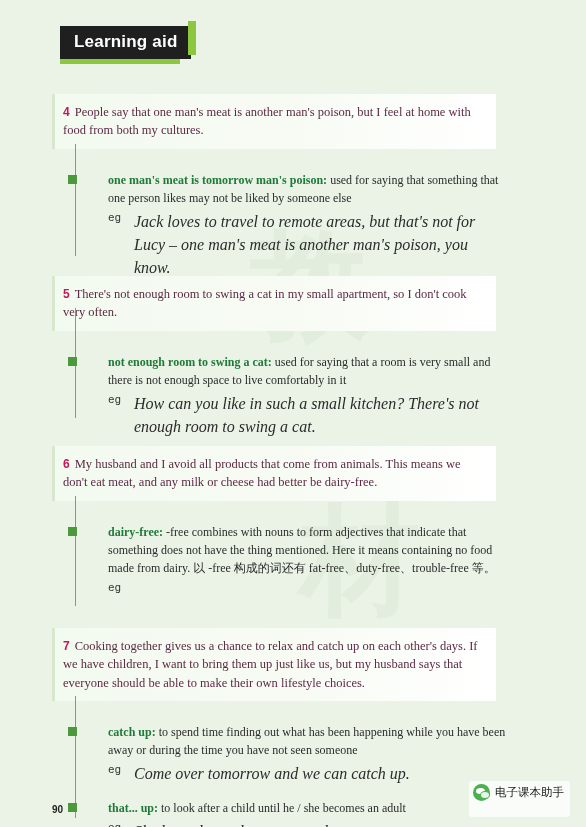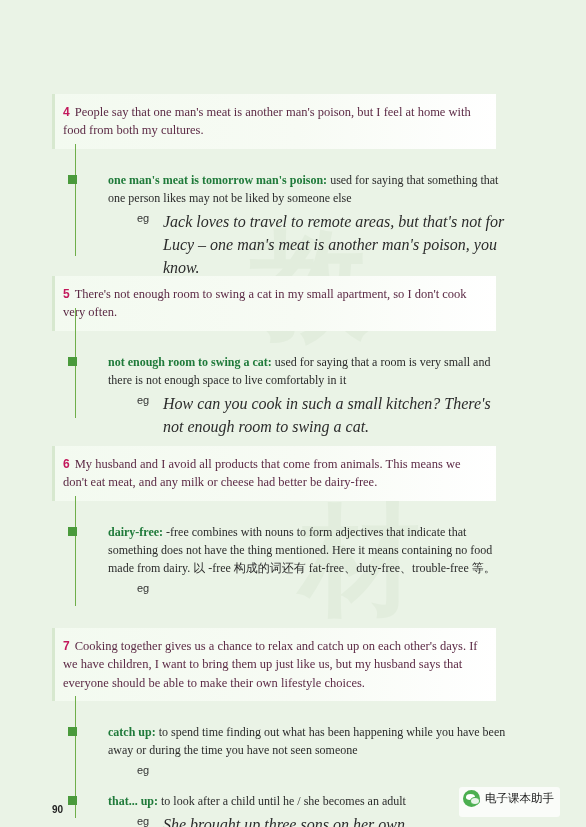--- a/index.html
+++ b/index.html
@@ -121,48 +121,47 @@
   }
   .eg-row {
     display: flex;
     margin-top: 3px;
   }
   .eg-label {
     font-size: 11px;
     color: #333;
     width: 26px;
     flex: 0 0 26px;
-    font-family: Liberation Sans, sans-serif;
-    margin-left: 29px;
+    font-family: Liberation Mono, monospace;
   }
   .eg-text {
     font-style: italic;
     color: #2b2b2b;
     font-size: 16px;
     line-height: 1.45;
   }
 
   
   .page-number {
     position: absolute;
     left: 52px;
     bottom: 12px;
     font-family: "Liberation Sans", sans-serif;
     font-size: 10px;
     color: #222;
     font-weight: bold;
   }
   .wechat-tag {
     position: absolute;
-    right: 26px;
+    right: 16px;
     bottom: 10px;
     display: flex;
     align-items: center;
     background: rgba(255,255,255,0.75);
-    padding: 3px 6px 10px 4px;
+    padding: 3px 6px 16px 4px;
     border-radius: 3px;
   }
   .wechat-icon {
     width: 17px;
     height: 17px;
     background: #4caf50;
     border-radius: 50%;
     margin-right: 5px;
     position: relative;
     flex: 0 0 17px;
@@ -191,20 +190,25 @@
   }
 </style>
 </head>
 <body>
 
 <div class="page">
 
   <div class="watermark wm1">教</div>
   <div class="watermark wm2">材</div>
 
+  <div class="badge-wrap">
+    <div class="badge">Learning aid</div>
+    <div class="badge-accent"></div>
+    <div class="badge-accent2"></div>
+  </div>
 
   <div class="item" style="top:94px;">
     <div class="sentence">
       <span class="num">4</span><span class="txt">People say that one man's meat is another man's poison, but I feel at home with food from both my cultures.</span>
     </div>
     <div class="connector" style="top:50px; height:112px;"></div>
     <div class="entry" style="margin-top:22px;">
       <span class="bullet"></span>
       <span class="term">one man's meat is tomorrow man's poison:</span>
       <span>used for saying that something that one person likes may not be liked by someone else</span>
@@ -219,21 +223,21 @@
     <div class="sentence">
       <span class="num">5</span><span class="txt">There's not enough room to swing a cat in my small apartment, so I don't cook very often.</span>
     </div>
     <div class="connector" style="top:32px; height:110px;"></div>
     <div class="entry" style="margin-top:22px;">
       <span class="bullet"></span>
       <span class="term">not enough room to swing a cat:</span>
       <span>used for saying that a room is very small and there is not enough space to live comfortably in it</span>
       <div class="eg-row">
         <span class="eg-label">eg</span>
-        <span class="eg-text">How can you cook in such a small kitchen? There's not enough room to swing a cat.</span>
+        <span class="eg-text">How can you like in such a small kitchen? There's not enough room to swing a cat.</span>
       </div>
     </div>
   </div>
 
   <div class="item" style="top:446px;">
     <div class="sentence">
       <span class="num">6</span><span class="txt">My husband and I avoid all products that come from animals. This means we don't eat meat, and any milk or cheese had better be dairy-free.</span>
     </div>
     <div class="connector" style="top:50px; height:110px;"></div>
     <div class="entry" style="margin-top:22px;">
@@ -250,20 +254,21 @@
     <div class="sentence">
       <span class="num">7</span><span class="txt">Cooking together gives us a chance to relax and catch up on each other's days. If we have children, I want to bring them up just like us, but my husband says that everyone should be able to make their own lifestyle choices.</span>
     </div>
     <div class="connector" style="top:68px; height:122px;"></div>
     <div class="entry" style="margin-top:22px;">
       <span class="bullet"></span>
       <span class="term">catch up:</span>
       <span>to spend time finding out what has been happening while you have been away or during the time you have not seen someone</span>
       <div class="eg-row">
         <span class="eg-label">eg</span>
+        <span class="eg-text">Come over tomorrow and we can catch up.</span>
       </div>
     </div>
     <div class="entry" style="margin-top:14px;">
       <span class="bullet"></span>
       <span class="term">that... up:</span>
       <span>to look after a child until he / she becomes an adult</span>
       <div class="eg-row">
         <span class="eg-label">eg</span>
         <span class="eg-text">She brought up three sons on her own.</span>
       </div>

